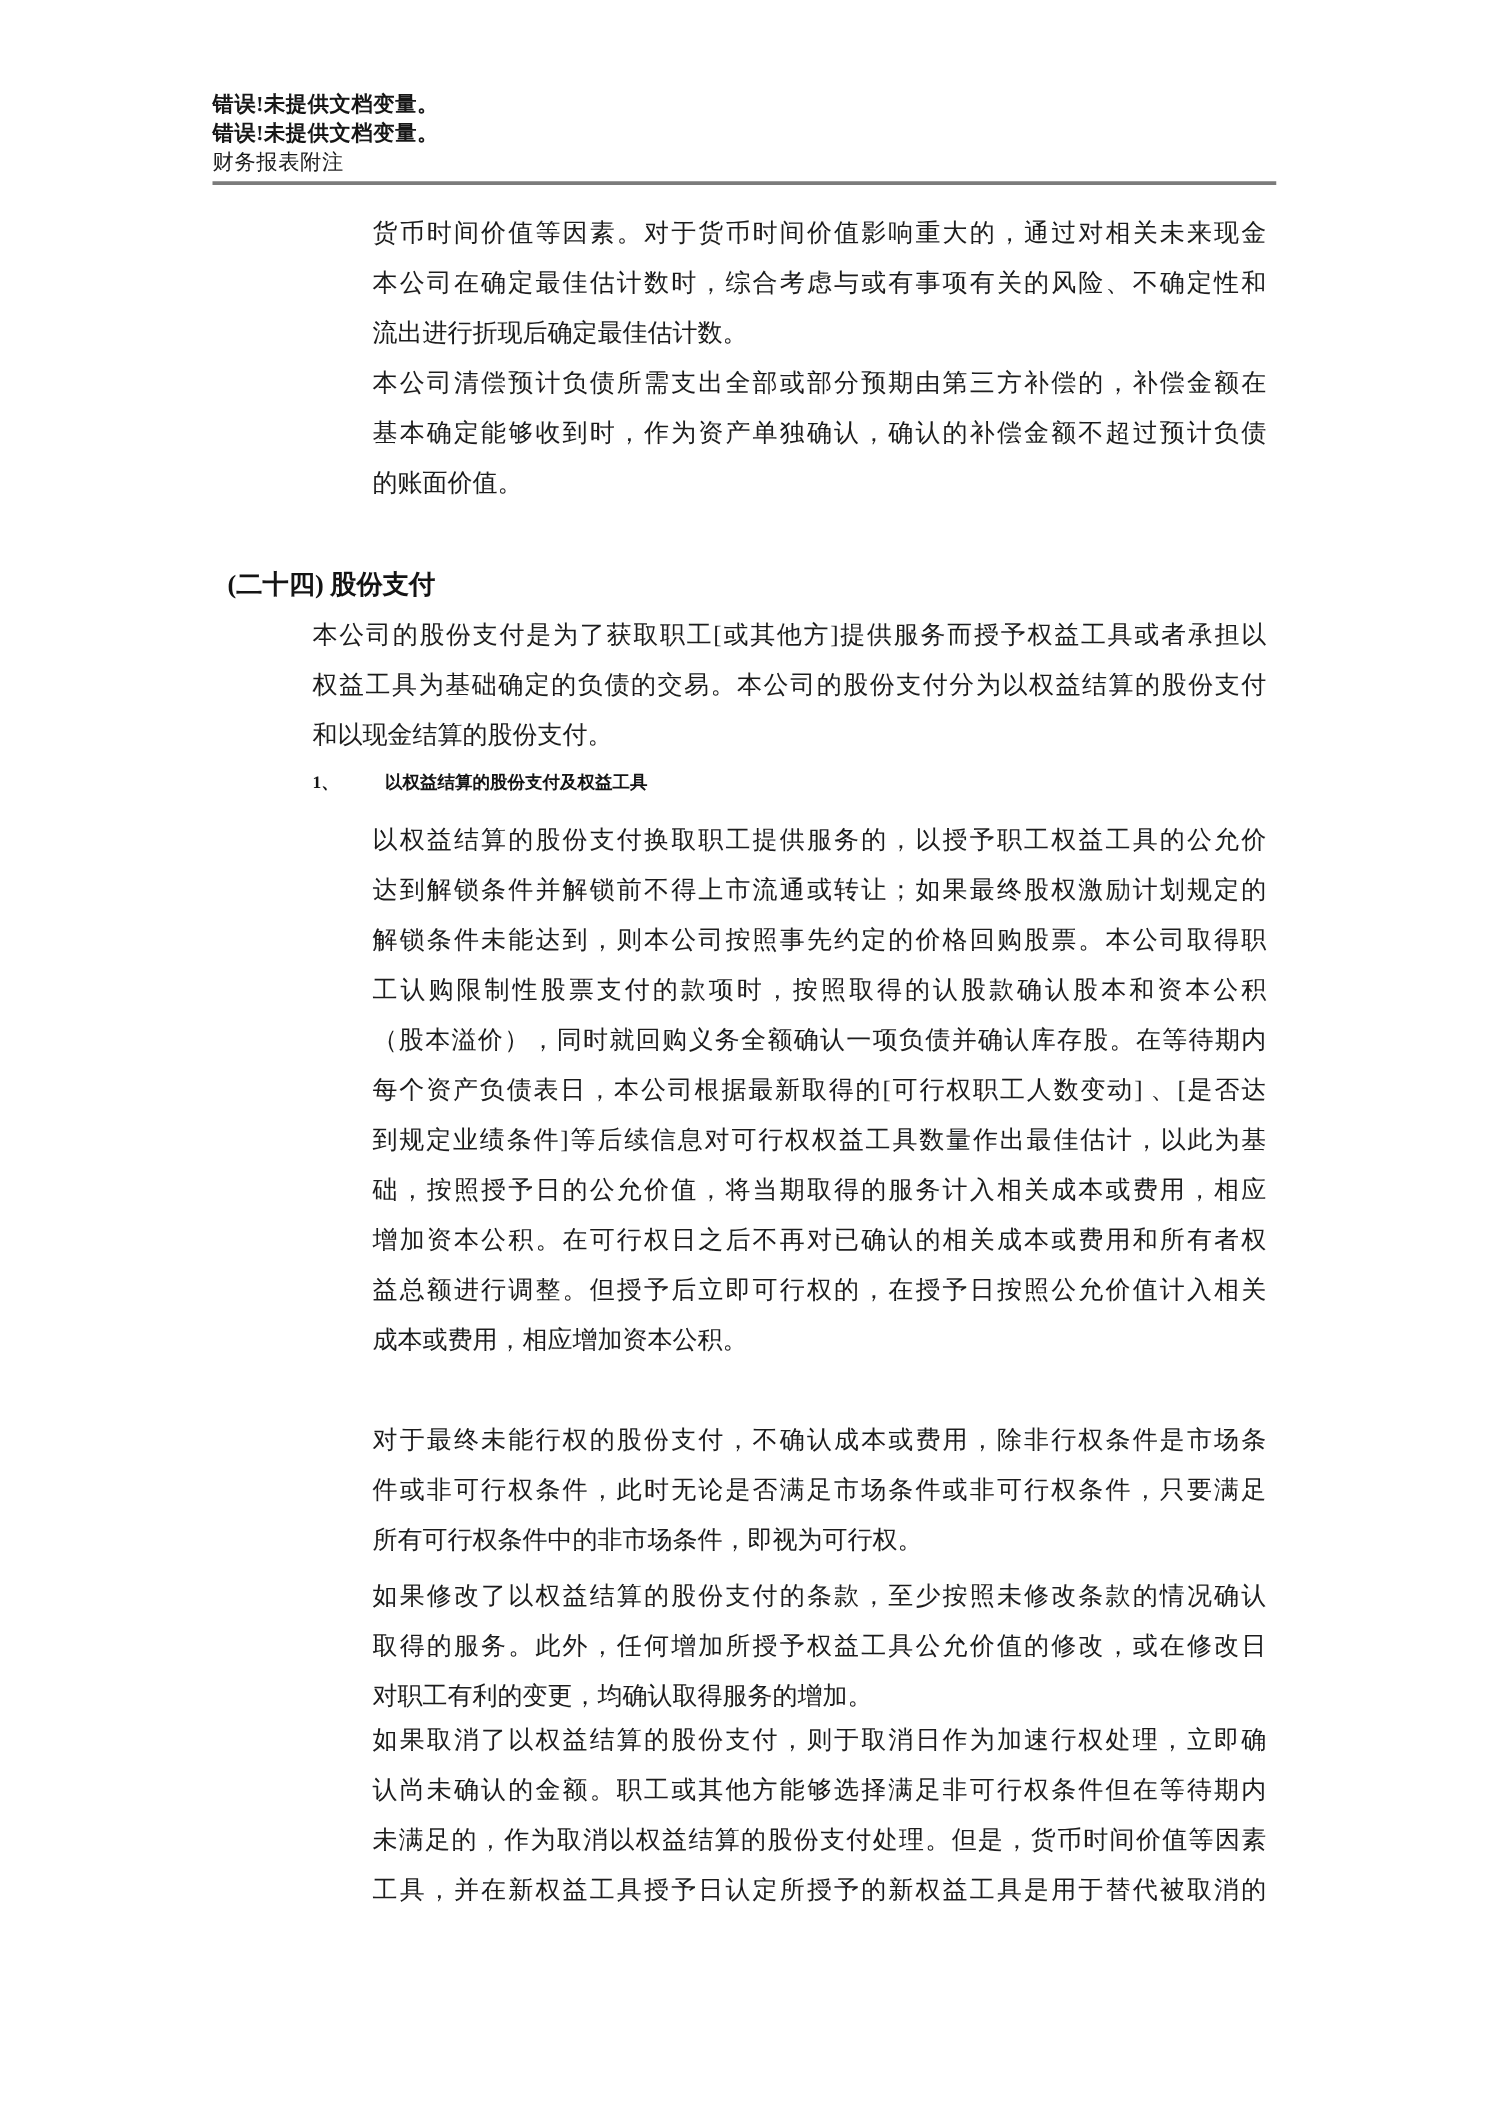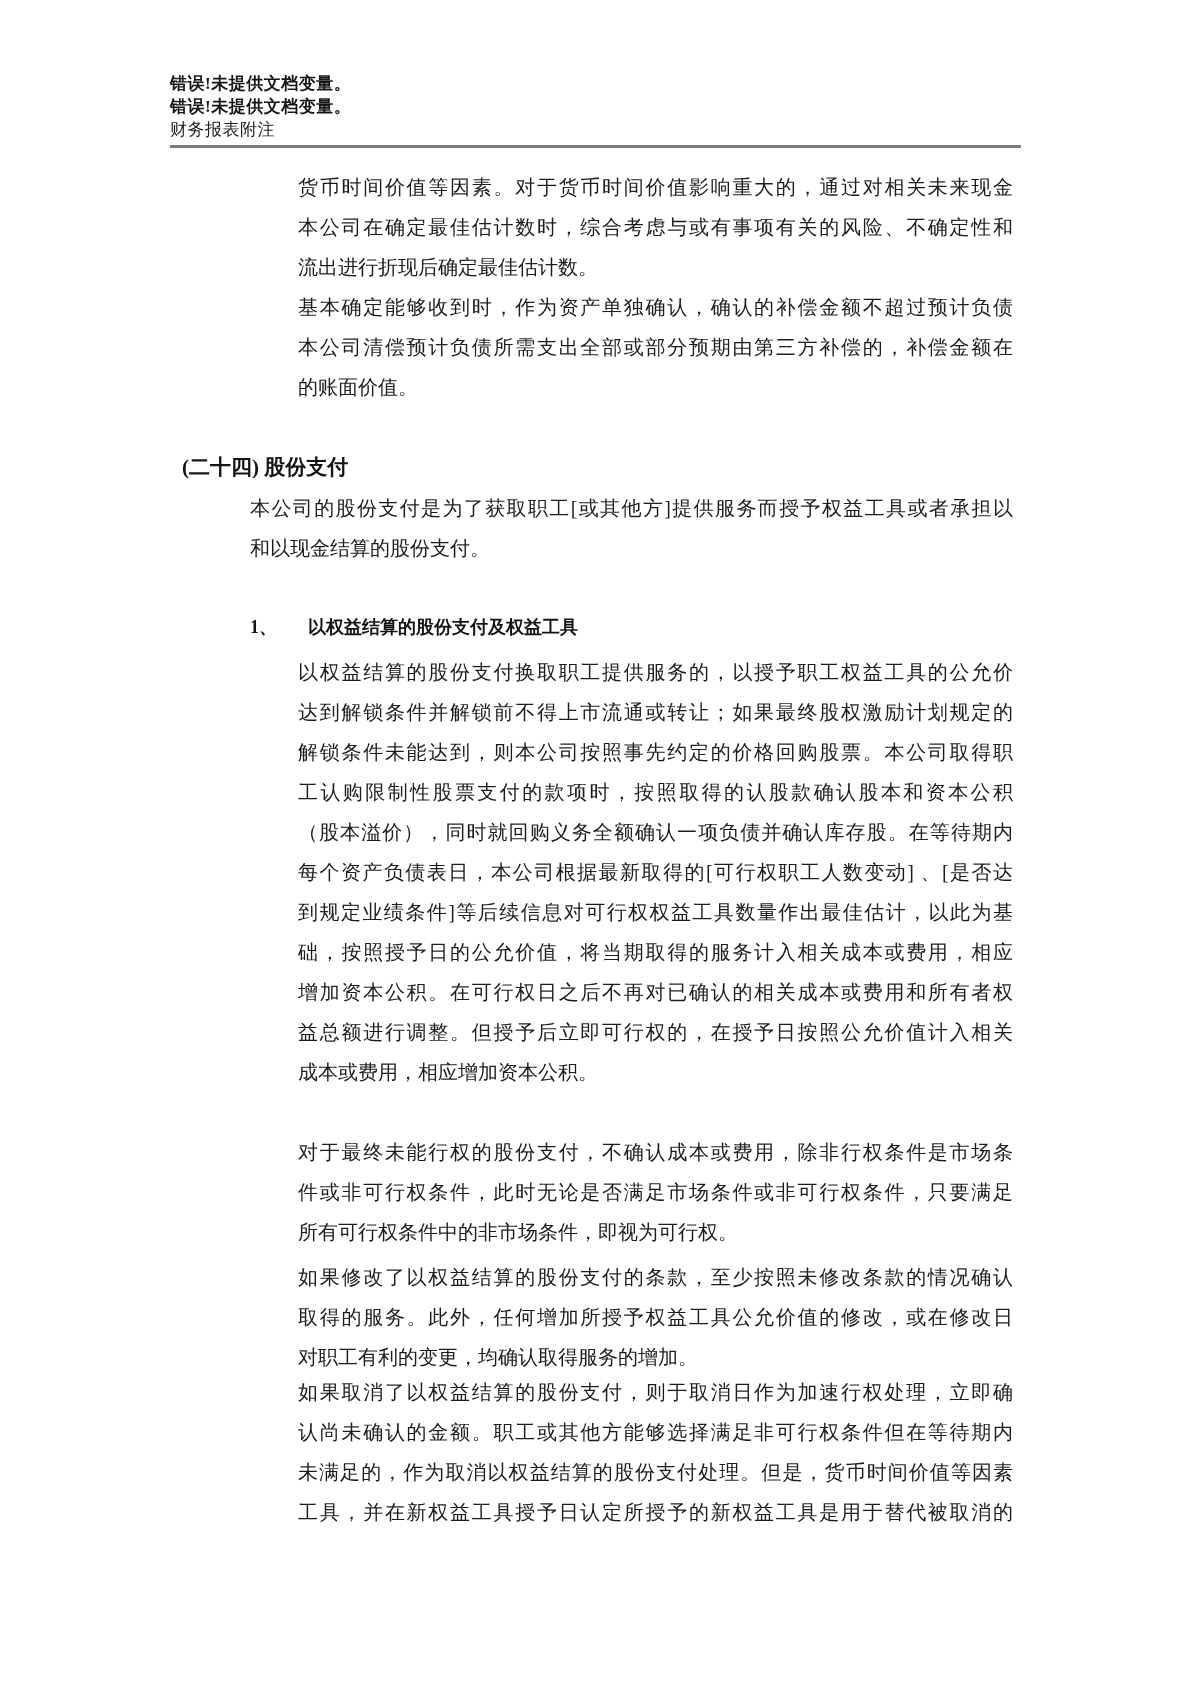--- a/index.html
+++ b/index.html
@@ -60,21 +60,21 @@
     line-height: 40px;
     color: #141414;
     white-space: nowrap;
   }
   .p-c      { left: 250px; top: 488px; width: 763px; }
   .sub-heading {
     position: absolute;
     left: 250px;
     top: 607px;
     margin: 0;
-    font-size: 18px;
+    font-size: 14px;
     font-weight: bold;
     line-height: 40px;
     color: #141414;
     white-space: nowrap;
   }
   .sub-heading .num {
     display: inline-block;
     width: 58px;
   }
   .p-d      { top: 652px; }
@@ -95,29 +95,30 @@
 
   <div class="header-rule"></div>
 
   <section class="para col p-a">
       <div class="line full">货币时间价值等因素。对于货币时间价值影响重大的，通过对相关未来现金</div>
       <div class="line full">本公司在确定最佳估计数时，综合考虑与或有事项有关的风险、不确定性和</div>
       <div class="line">流出进行折现后确定最佳估计数。</div>
     </section>
 
   <section class="para col p-b">
+      <div class="line full">本公司清偿预计负债所需支出全部或部分预期由第三方补偿的，补偿金额在</div>
       <div class="line full">基本确定能够收到时，作为资产单独确认，确认的补偿金额不超过预计负债</div>
-      <div class="line full">本公司清偿预计负债所需支出全部或部分预期由第三方补偿的，补偿金额在</div>
       <div class="line">的账面价值。</div>
     </section>
 
   <h2 class="sec-heading">(二十四) 股份支付</h2>
 
   <section class="para p-c">
       <div class="line full">本公司的股份支付是为了获取职工[或其他方]提供服务而授予权益工具或者承担以</div>
+      <div class="line full">权益工具为基础确定的负债的交易。本公司的股份支付分为以权益结算的股份支付</div>
       <div class="line">和以现金结算的股份支付。</div>
     </section>
 
   <h3 class="sub-heading">
     <span class="num">1、</span><span>以权益结算的股份支付及权益工具</span>
   </h3>
 
   <section class="para col p-d">
       <div class="line full">以权益结算的股份支付换取职工提供服务的，以授予职工权益工具的公允价</div>
       <div class="line full">达到解锁条件并解锁前不得上市流通或转让；如果最终股权激励计划规定的</div>

